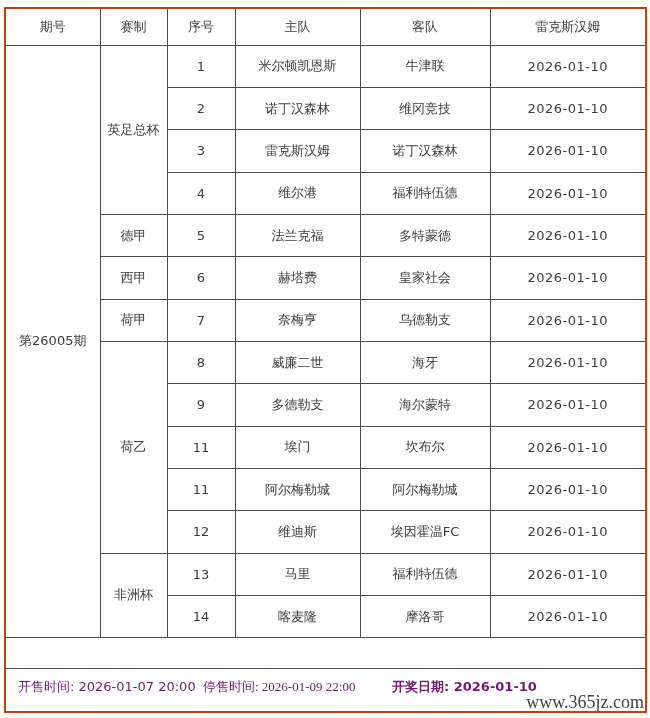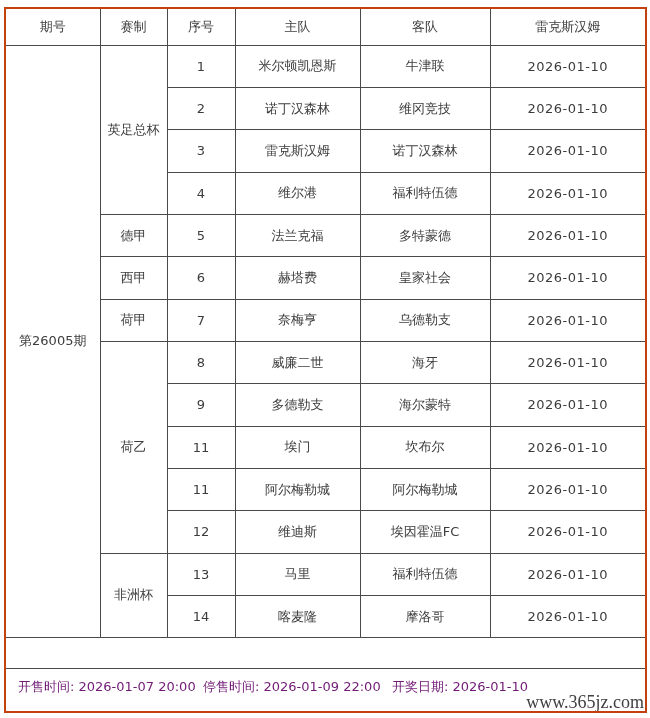--- a/index.html
+++ b/index.html
@@ -20,22 +20,22 @@
     overflow:hidden;white-space:nowrap;
   }
   tr.hdr{height:37px;}
   tr.mrow{height:42.35px;}
   tr.spacer-row{height:31px;}
   tr.footer-row{height:43px;}
   tr.spacer-row td{border-left:none;border-right:none;}
   td.footer-cell{position:relative;border-left:none;border-right:none;}
   .foot-item{position:absolute;top:9px;font-size:13px;color:#701a75;}
   .foot-item.f1{left:12px;}
-  .foot-item.f2{left:197px;}
-  .foot-item.f3{left:386px;}
+  .foot-item.f2{left:197px;font-family:Liberation Serif, serif;}
+  .foot-item.f3{left:386px;font-weight:bold;}
   .watermark{
     position:absolute;right:1px;bottom:0px;
     font-family:Liberation Serif, serif;
     font-size:18px;line-height:18px;color:#404040;
   }
   .date-cell{letter-spacing:0.5px;}
 </style>
 </head>
 <body>
 

